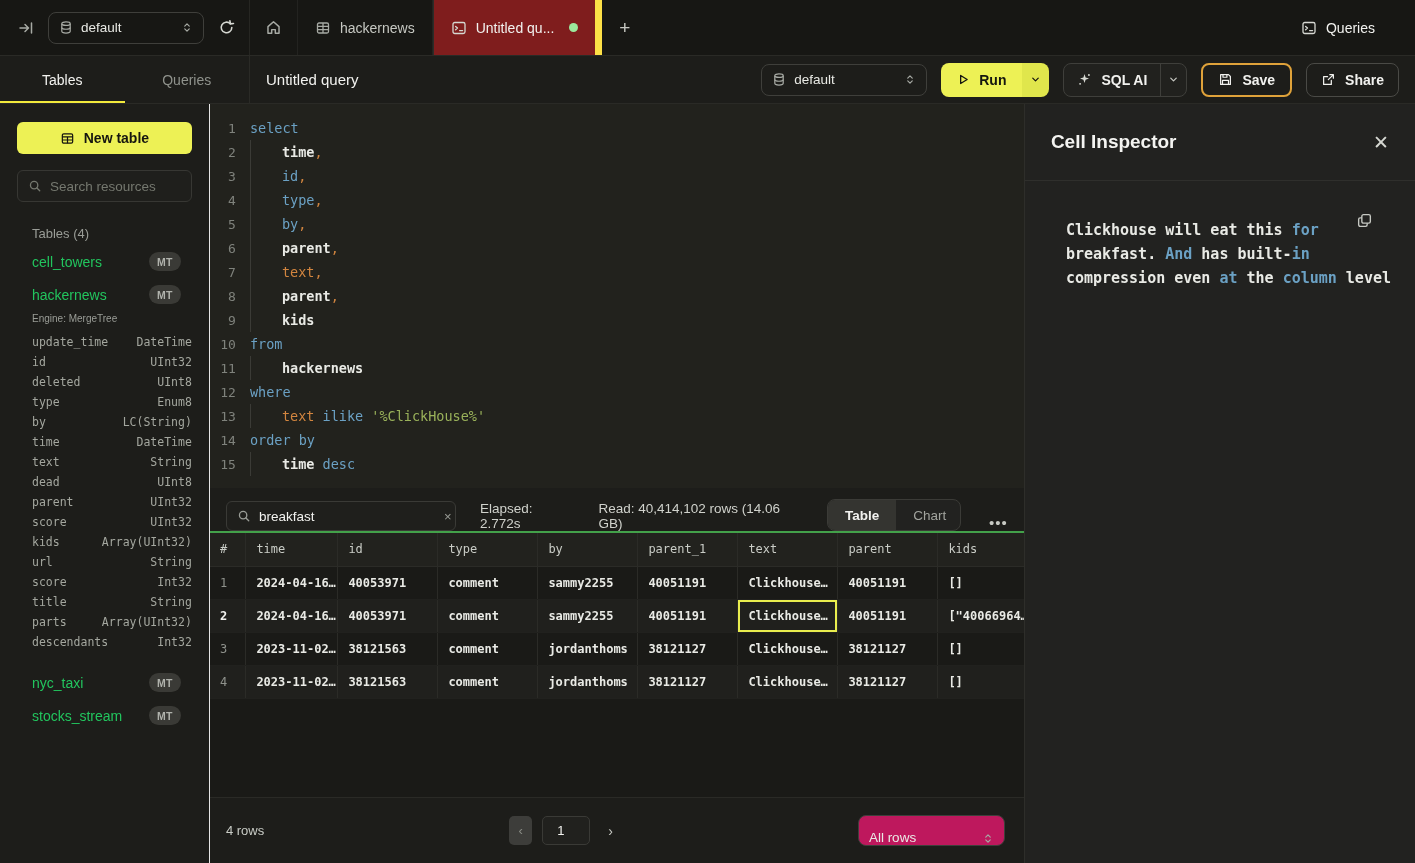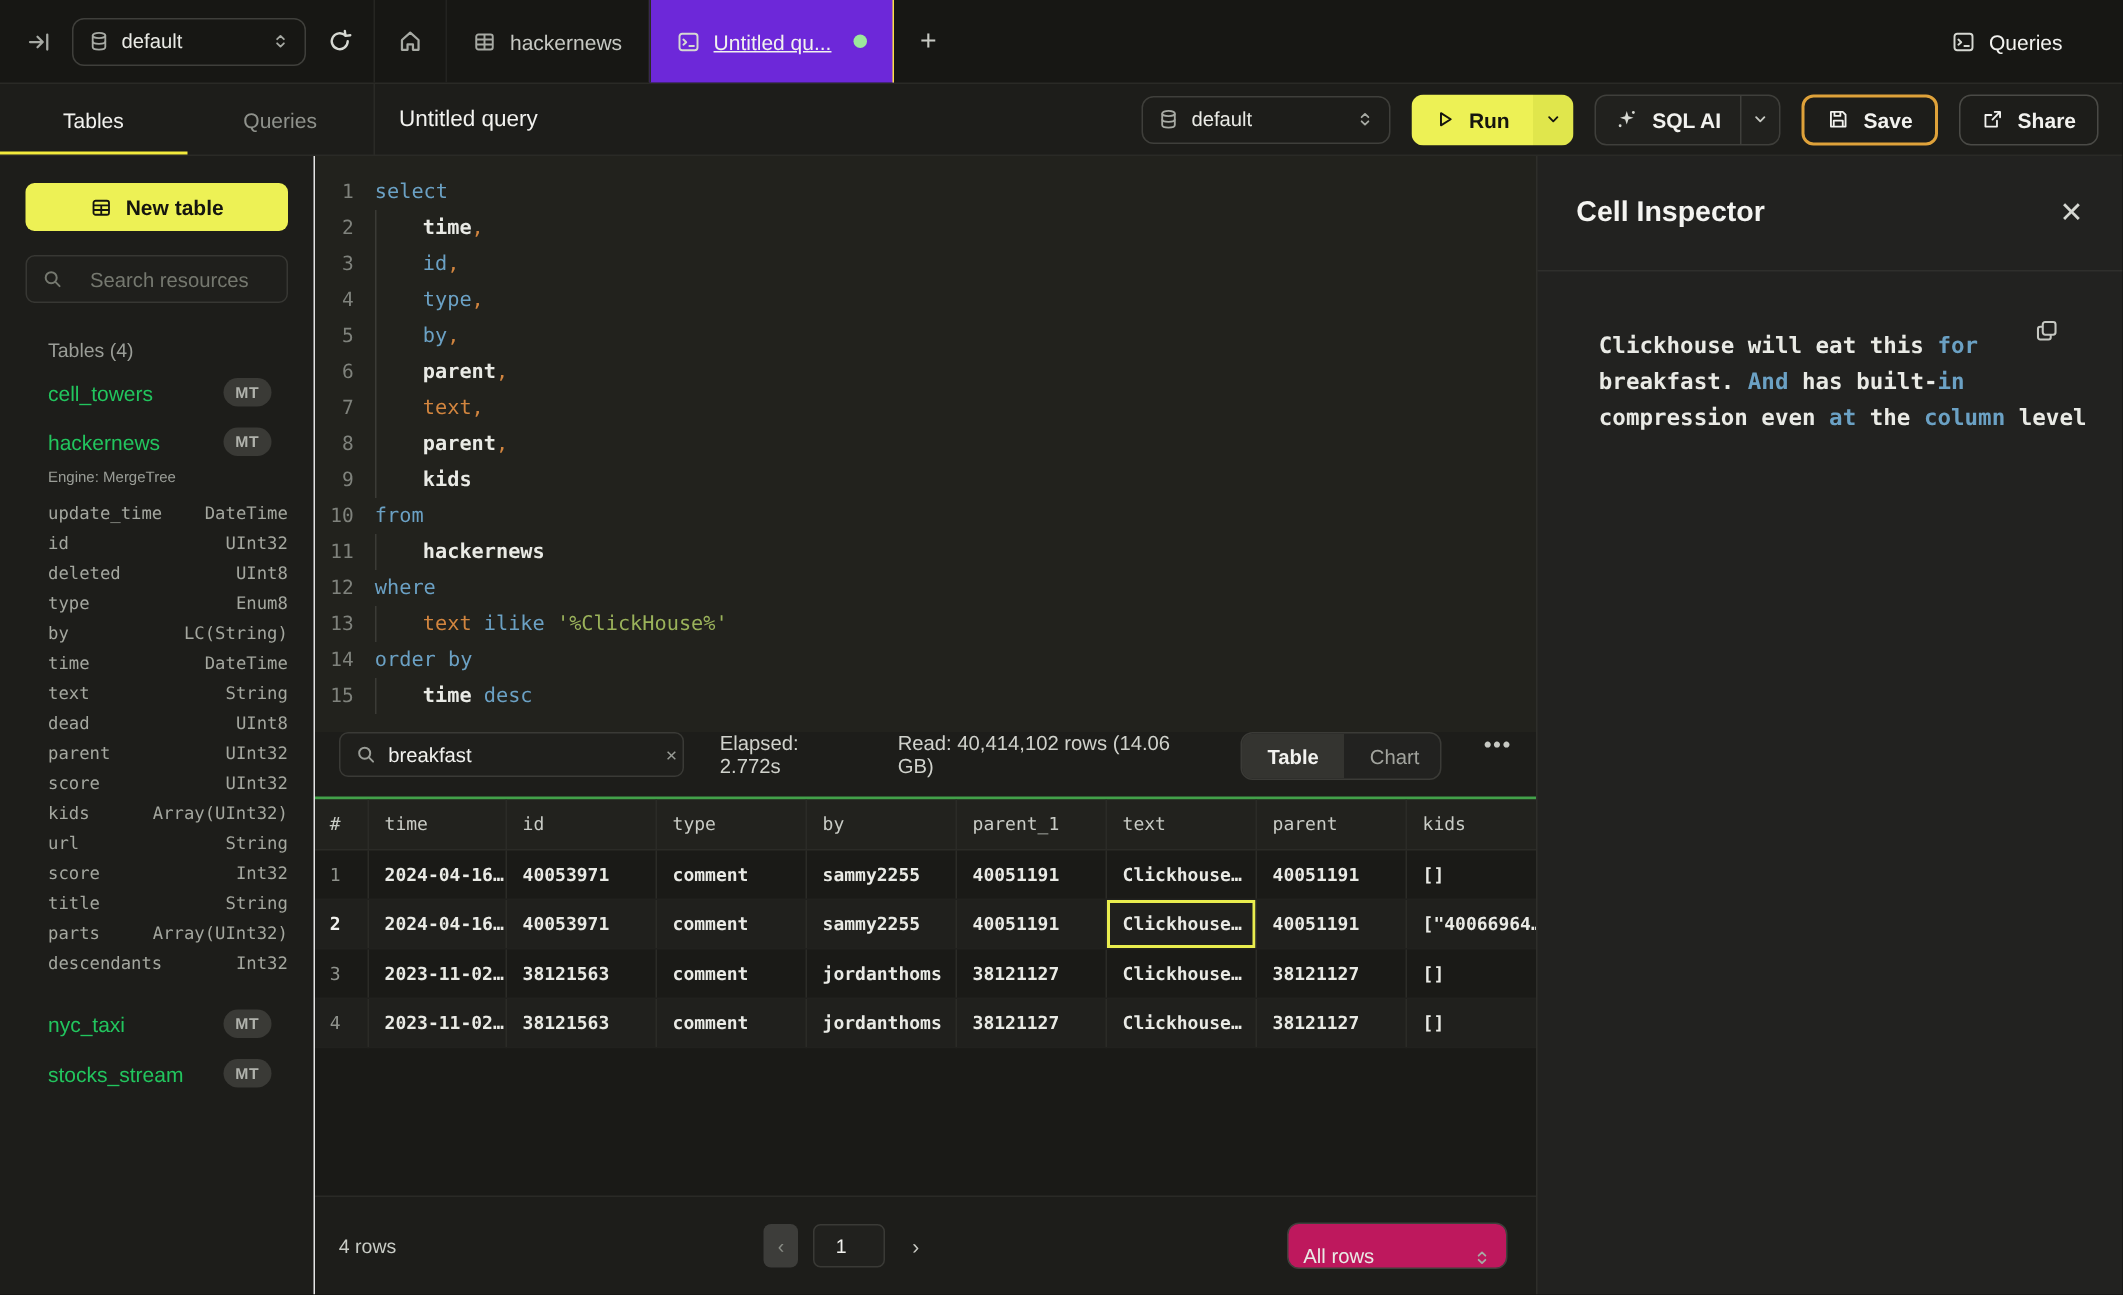--- a/index.html
+++ b/index.html
@@ -9,21 +9,21 @@
 
   
   .tabbar { height:56px; display:flex; align-items:stretch; background:#171714; border-bottom:1px solid #2a2a26; }
   .tb-left { width:250px; display:flex; align-items:center; gap:14px; padding:0 14px 0 18px; border-right:1px solid #262622; }
   .icon-btn { color:#a7aaa4; display:flex; align-items:center; justify-content:center; cursor:pointer; }
   .select { display:flex; align-items:center; gap:8px; height:32px; padding:0 10px; border:1px solid #3f3f3b; border-radius:8px; background:transparent; color:#e9eae5; font-size:13.5px; cursor:pointer; }
   .select .lbl { flex:1; }
   .tb-tabs { display:flex; align-items:stretch; }
   .tab { display:flex; align-items:center; gap:9px; padding:0 17px; border-right:1px solid #232320; color:#c6c8c2; font-size:14px; cursor:pointer; }
   .tab.icon-only { padding:0 15px; }
-  .tab.active { background:#6d28d9; color:#f2f2ef; border-right:1px solid #fde047; border-left:1px solid #2c2c28;text-decoration:underline; }
+  .tab.active { background:#7f1d1d; color:#f2f2ef; border-right:7px solid #fde047; border-left:1px solid #2c2c28; }
   .dot { width:9px; height:9px; border-radius:50%; background:#9ce89c; margin-left:6px; }
   .plus { display:flex; align-items:center; padding:0 17px; color:#c6c8c2; font-size:19px; cursor:pointer; }
   .tb-right { margin-left:auto; display:flex; align-items:center; gap:9px; padding-right:40px; color:#f2f2ef; font-size:14px; cursor:pointer; }
 
   
   .toolbar-row { height:48px; display:flex; }
   .side-tabs { width:250px; display:flex; background:#1d1d1a; border-right:1px solid #2a2a26; border-bottom:1px solid #2a2a26; }
   .side-tab { flex:1; display:flex; align-items:center; justify-content:center; position:relative; font-size:14px; color:#8f928c; cursor:pointer; }
   .side-tab.active { color:#f2f2ef; }
   .side-tab.active .underline { position:absolute; left:0; right:0; bottom:0; height:2px; background:#f2ea3c; }
@@ -38,21 +38,21 @@
   .btn-ai .ai-caret { width:26px; display:flex; align-items:center; justify-content:center; color:#c6c8c2; border-left:1px solid #3f3f3b; }
   .btn-save { display:flex; align-items:center; gap:9px; height:34px; padding:0 15px; border:2px solid #dfa23a; border-radius:8px; color:#f2f2ef; font-size:14px; font-weight:600; cursor:pointer; }
   .btn-share { display:flex; align-items:center; gap:9px; height:34px; padding:0 14px; border:1px solid #4a4a46; border-radius:8px; color:#f2f2ef; font-size:14px; font-weight:600; cursor:pointer; }
 
   
   .workspace { display:flex; height:759px; }
 
   
   .sidebar { width:250px; background:#1d1d1a; border-right:1px solid #e5e5e5; padding-top:18px; overflow:hidden; }
   .btn-new-table { margin:0 17px; height:32px; border-radius:6px; background:#edf155; color:#15150f; display:flex; align-items:center; justify-content:center; gap:9px; font-size:14px; font-weight:600; cursor:pointer; }
-  .search-box { margin:16px 17px 0; height:32px; border:1px solid #373733; border-radius:6px; background:#1f1f1c; display:flex; align-items:center; gap:18px; padding:0 10px; }
+  .search-box { margin:16px 17px 0; height:32px; border:1px solid #373733; border-radius:6px; background:#1f1f1c; display:flex; align-items:center; gap:8px; padding:0 10px; }
   .search-box input { flex:1; background:transparent; border:none; outline:none; color:#e9eae5; font-size:13.5px; font-family:"Liberation Sans", sans-serif; }
   .search-box input::placeholder { color:#75786f; }
   .side-section-label { margin:24px 0 4px 32px; font-size:13px; color:#9a9d97; }
   .tbl-item { height:33px; display:flex; align-items:center; padding:0 28px 0 32px; cursor:pointer; }
   .tbl-item .tbl-name { flex:1; font-size:14px; color:#22c55e; }
   .badge { min-width:32px; height:19px; padding:0 8px; border-radius:10px; background:#3a3a36; color:#b0b2ac; font-size:10.5px; font-weight:700; letter-spacing:.4px; display:flex; align-items:center; justify-content:center; }
   .tbl-engine { padding:2px 0 8px 32px; font-size:10px; color:#9a9d97; }
   .col-row { height:20px; display:flex; align-items:center; justify-content:space-between; padding:0 17px 0 32px; font-family:"DejaVu Sans Mono", monospace; font-size:11.5px; color:#a4a79f; }
   .tbl-gap { height:14px; }
 
@@ -63,21 +63,21 @@
   .ed-line { height:24px; display:flex; align-items:center; }
   .ed-line .ln { width:26px; text-align:right; color:#7f827c; font-size:13px; flex:none; }
   .ed-line .code { margin-left:14px; display:flex; align-items:center; height:24px; white-space:pre; }
   .ind { display:inline-block; width:32px; height:24px; border-left:1px solid #3b3b36; }
   .c-kw { color:#6ba1c4; }
   .c-id { color:#e9eae5; font-weight:700; }
   .c-op { color:#d2853f; }
   .c-str { color:#9ab25a; }
   .c-pl { color:#e9eae5; }
 
-  .results-toolbar { height:43px; display:flex; align-items:flex-start; gap:24px; padding:0 16px; background:#1d1d1a; }
+  .results-toolbar { height:43px; display:flex; align-items:flex-end; gap:24px; padding:0 16px; background:#1d1d1a; }
   .rt-search { width:230px; height:30px; border:1px solid #3a3a36; border-radius:6px; background:#1f1f1c; display:flex; align-items:center; gap:8px; padding:0 10px; }
   .rt-search input { flex:1; background:transparent; border:none; outline:none; color:#f2f2ef; font-size:13.5px; font-family:"Liberation Sans", sans-serif; }
   .rt-clear { color:#9a9d97; font-size:13px; cursor:pointer; }
   .rt-stat { font-size:13.5px; color:#d0d2cc; }
   .view-toggle { margin-left:auto; display:flex; align-items:center; height:32px; border:1px solid #3b3b37; border-radius:8px; background:#222220; overflow:hidden; }
   .view-seg { height:100%; display:flex; align-items:center; padding:0 17px; font-size:13.5px; color:#a2a49e; cursor:pointer; }
   .view-seg.active { background:#343430; color:#f2f2ef; font-weight:600; }
   .more-dots { color:#c7c9c3; font-size:15px; letter-spacing:1px; margin-left:4px; cursor:pointer; }
 
   .green-line { height:2px; background:#43a14a; }

